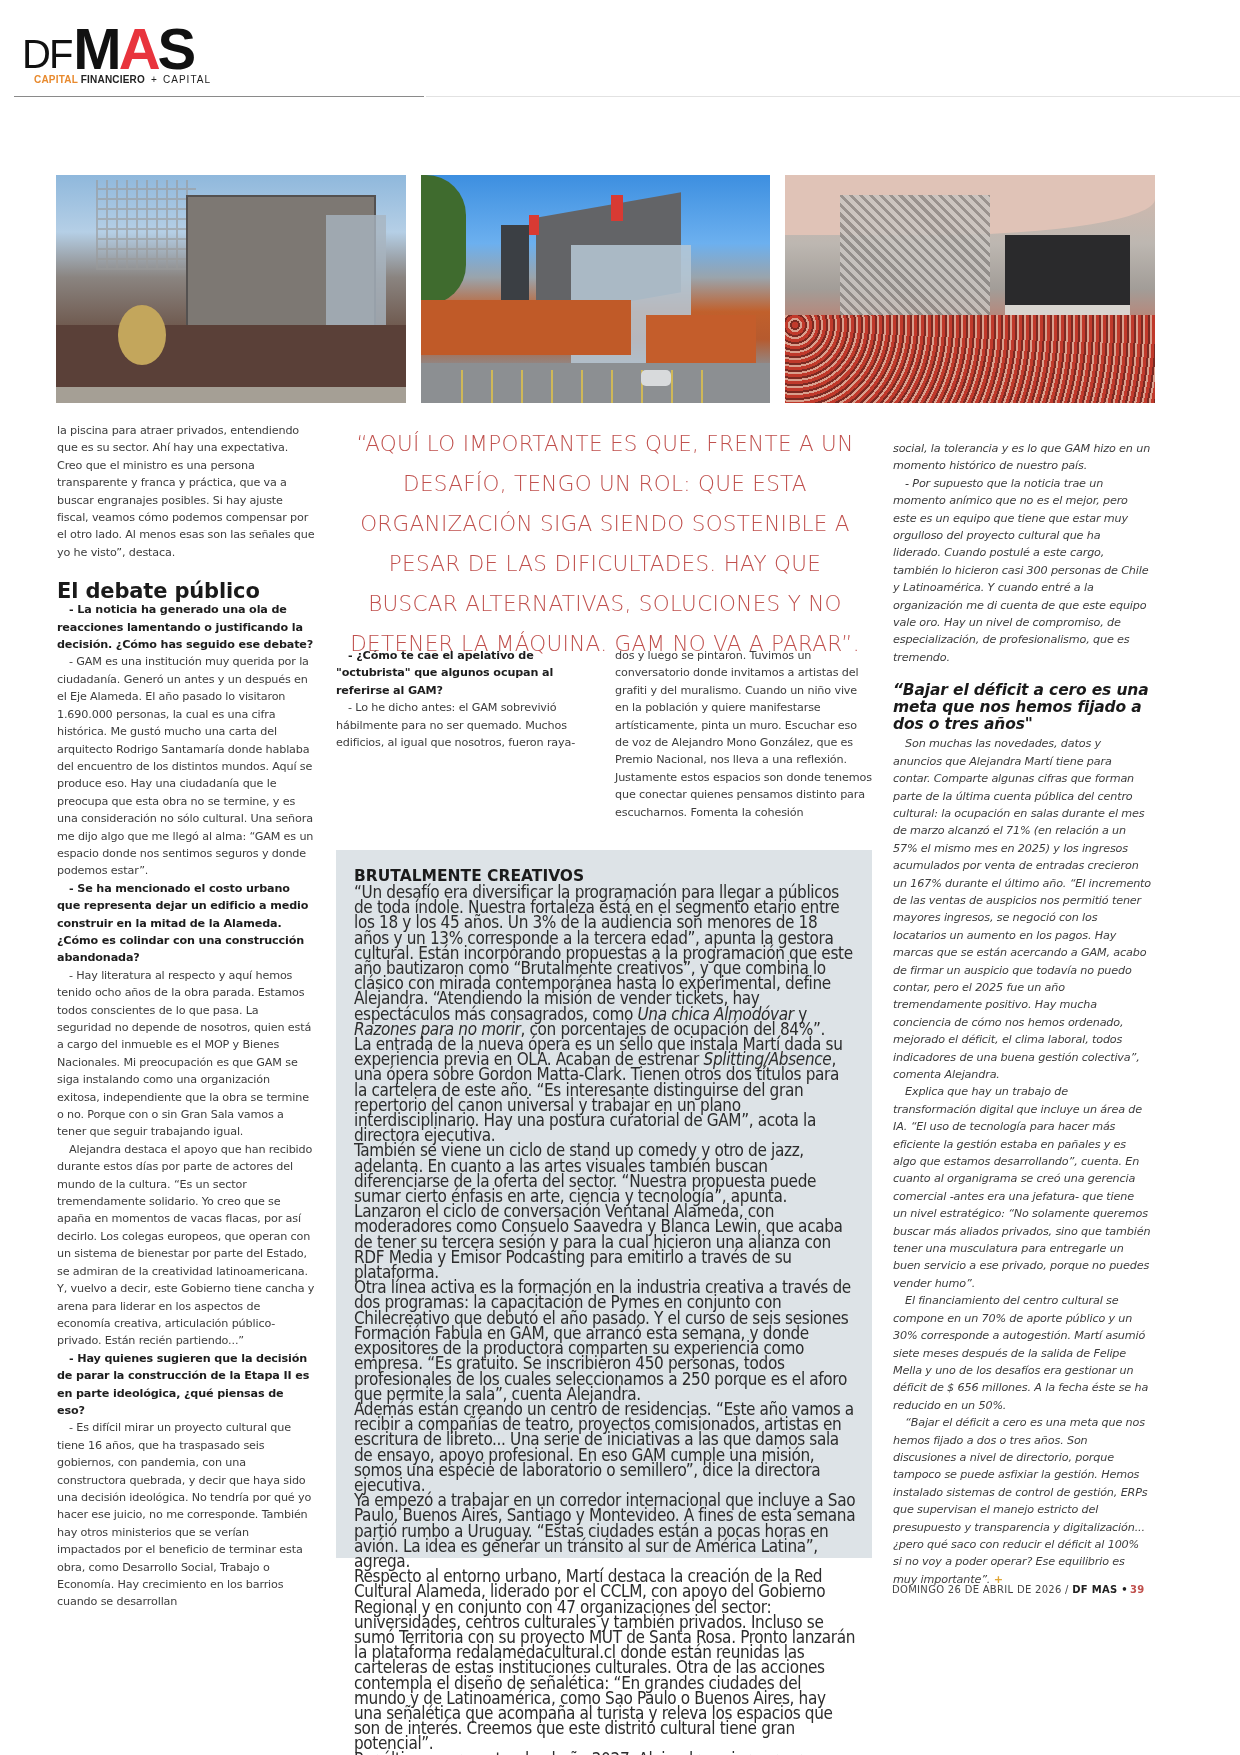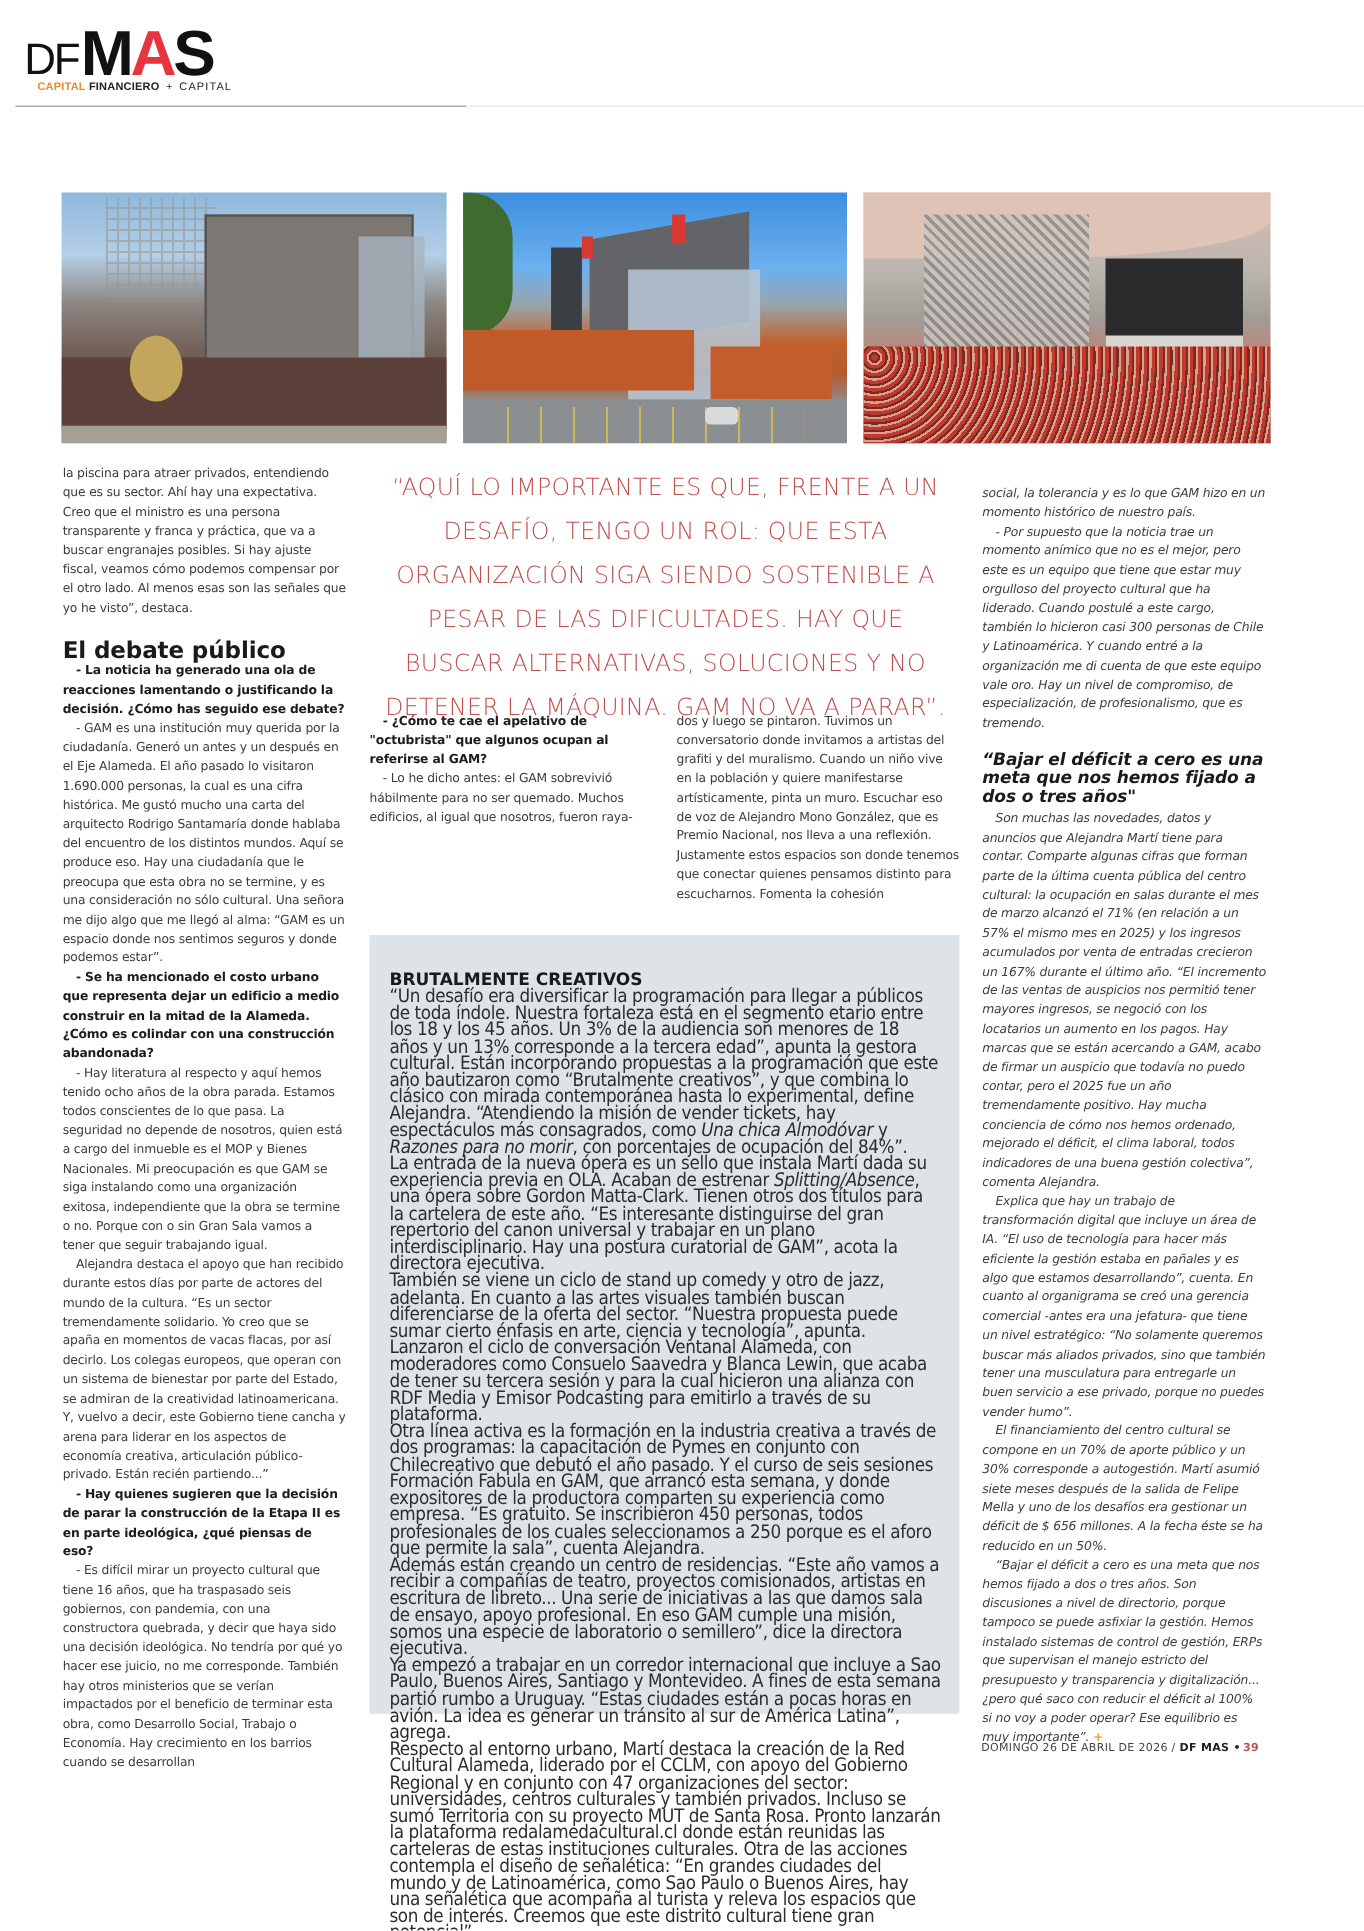--- a/index.html
+++ b/index.html
@@ -58,21 +58,21 @@
     .c1 { left: 57px; top: 422px; width: 258px; }
     .c2 { left: 336px; top: 647px; width: 252px; }
     .c3 { left: 615px; top: 647px; width: 257px; }
     .c4 { left: 893px; top: 440px; width: 258px; font-style: italic; }
     .c1 h3 { font-size: 21px; line-height: 20px; margin-top: 20px; }
     .c4 h3 { font-size: 15.5px; line-height: 17px; margin-top: 16px; margin-bottom: 2px; }
 
     .pullquote { position: absolute; left: 345px; top: 424px; width: 520px; text-align: center; font-family: "DejaVu Sans", sans-serif; font-size: 21.5px; line-height: 40px; color: #c0504d; letter-spacing: 0.3px; text-transform: uppercase; font-weight: 300; }
 
     .box { position: absolute; left: 336px; top: 850px; width: 536px; height: 708px; background: #dde3e7; padding: 12px 16px 0 18px; }
-    .box h2 { font-family: "DejaVu Sans", sans-serif; font-weight: 700; font-size: 15.5px; line-height: 18px; color: #1b1b1b; margin-top: 19px; }
+    .box h2 { font-family: "DejaVu Sans", sans-serif; font-weight: 700; font-size: 15.5px; line-height: 18px; color: #1b1b1b; margin-top: 5px; }
     .box p { font-family: "DejaVu Sans Condensed", "DejaVu Sans", sans-serif; font-size: 17px; line-height: 15.2px; color: #2c2c2c; font-stretch: condensed; letter-spacing: -0.35px; }
     .box em { font-style: italic; }
 
     .footer { position: absolute; left: 892px; top: 1584px; font-family: "DejaVu Sans", sans-serif; font-size: 10px; color: #444; letter-spacing: 0.3px; white-space: nowrap; }
     .footer .brand { font-weight: 700; color: #222; }
     .footer .page { color: #c0504d; font-weight: 700; margin-left: 2px; }
     .end-mark { color: #e0a534; font-weight: 700; }
   </style>
 </head>
 <body>

